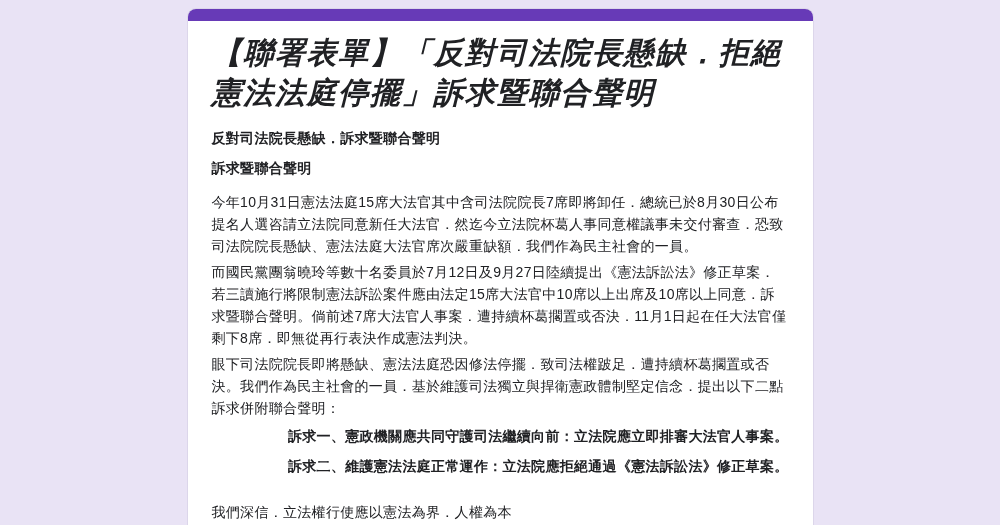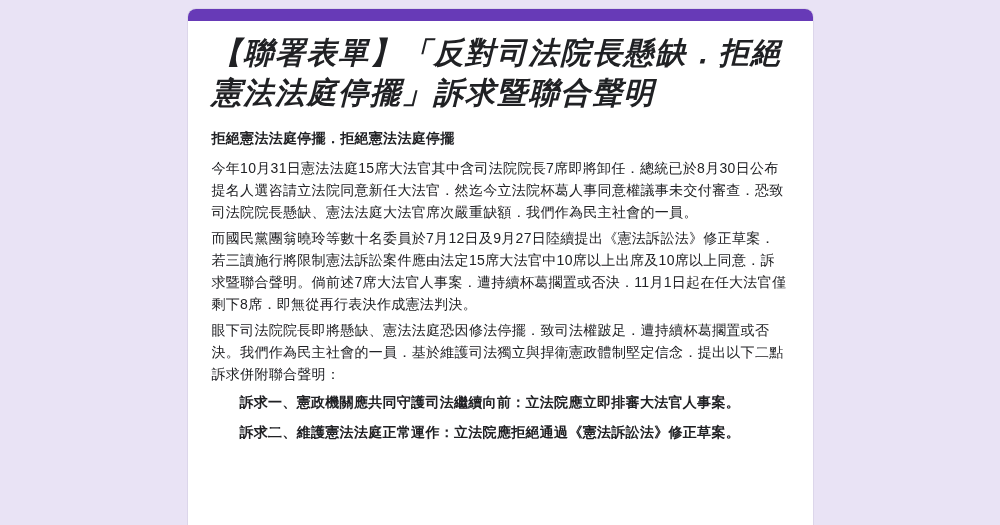--- a/index.html
+++ b/index.html
@@ -60,37 +60,40 @@
     font-weight: 700;
     margin: 0 0 8px 0;
   }
   .desc .sub2 {
     margin: 0 0 12px 0;
   }
   .desc .demand {
     font-weight: 700;
     padding-left: 28px;
     margin: 6px 0 8px 0;
+    text-align: right;
   }
   .desc .demand2 {
     margin: 0 0 24px 0;
   }
   .desc .closing {
     margin: 0;
   }
 </style>
 </head>
 <body>
 
 <div class="card">
   <div class="accent-bar"></div>
   <div class="content">
     <h1 class="title">【聯署表單】「反對司法院長懸缺．拒絕憲法法庭停擺」訴求暨聯合聲明</h1>
     <div class="desc">
-      <p class="sub">拒絕憲法法庭停擺．拒絕憲法法庭停擺</p>
+      <p class="sub">反對司法院長懸缺．訴求暨聯合聲明</p>
+      <p class="sub sub2">訴求暨聯合聲明</p>
       <p class="para">今年10月31日憲法法庭15席大法官其中含司法院院長7席即將卸任．總統已於8月30日公布提名人選咨請立法院同意新任大法官．然迄今立法院杯葛人事同意權議事未交付審查．恐致司法院院長懸缺、憲法法庭大法官席次嚴重缺額．我們作為民主社會的一員。</p>
       <p class="para">而國民黨團翁曉玲等數十名委員於7月12日及9月27日陸續提出《憲法訴訟法》修正草案．若三讀施行將限制憲法訴訟案件應由法定15席大法官中10席以上出席及10席以上同意．訴求暨聯合聲明。倘前述7席大法官人事案．遭持續杯葛擱置或否決．11月1日起在任大法官僅剩下8席．即無從再行表決作成憲法判決。</p>
       <p class="para">眼下司法院院長即將懸缺、憲法法庭恐因修法停擺．致司法權跛足．遭持續杯葛擱置或否決。我們作為民主社會的一員．基於維護司法獨立與捍衛憲政體制堅定信念．提出以下二點訴求併附聯合聲明：</p>
       <p class="demand">訴求一、憲政機關應共同守護司法繼續向前：立法院應立即排審大法官人事案。</p>
       <p class="demand demand2">訴求二、維護憲法法庭正常運作：立法院應拒絕通過《憲法訴訟法》修正草案。</p>
+      <p class="para closing">我們深信．立法權行使應以憲法為界．人權為本</p>
     </div>
   </div>
 </div>
 
 </body></html>

